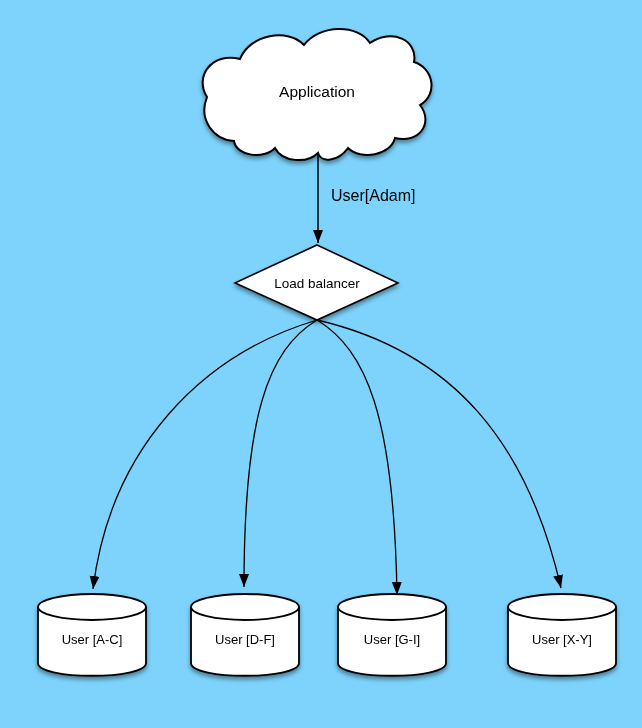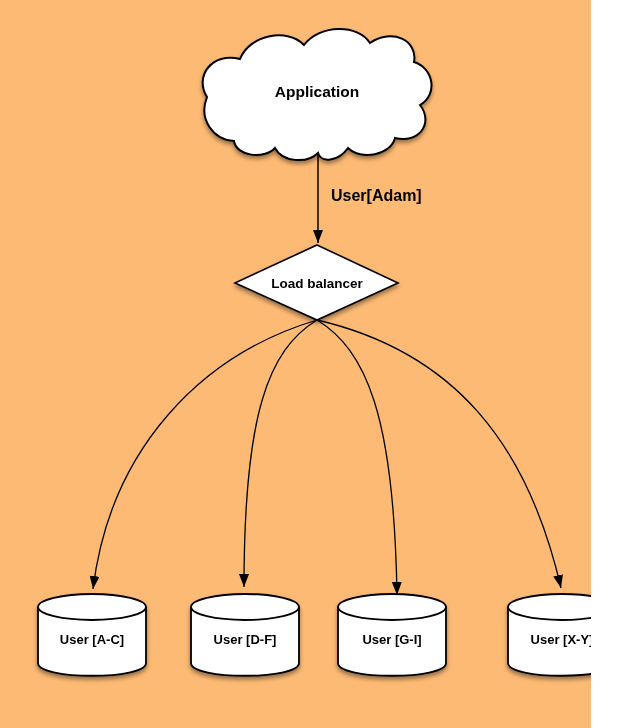--- a/index.html
+++ b/index.html
@@ -2,26 +2,25 @@
 <html><head>
 <meta charset="utf-8">
 <style>
   html, body {
     margin: 0;
     padding: 0;
     background: #ffffff;
   }
   .canvas {
     position: relative;
-    width: 591px;
+    width: 642px;
     height: 728px;
-    background: #fdba74;
+    background: #7dd3fc;
     overflow: hidden;
     font-family: "Liberation Sans", sans-serif;
-    font-weight: bold;
   }
   svg { display: block; }
   .shape {
     fill: #ffffff;
     stroke: #000000;
   }
   .cloud-shape   { stroke-width: 2; }
   .diamond-shape { stroke-width: 1.6; }
   .cyl-shape     { stroke-width: 1.8; }
   .edge {

